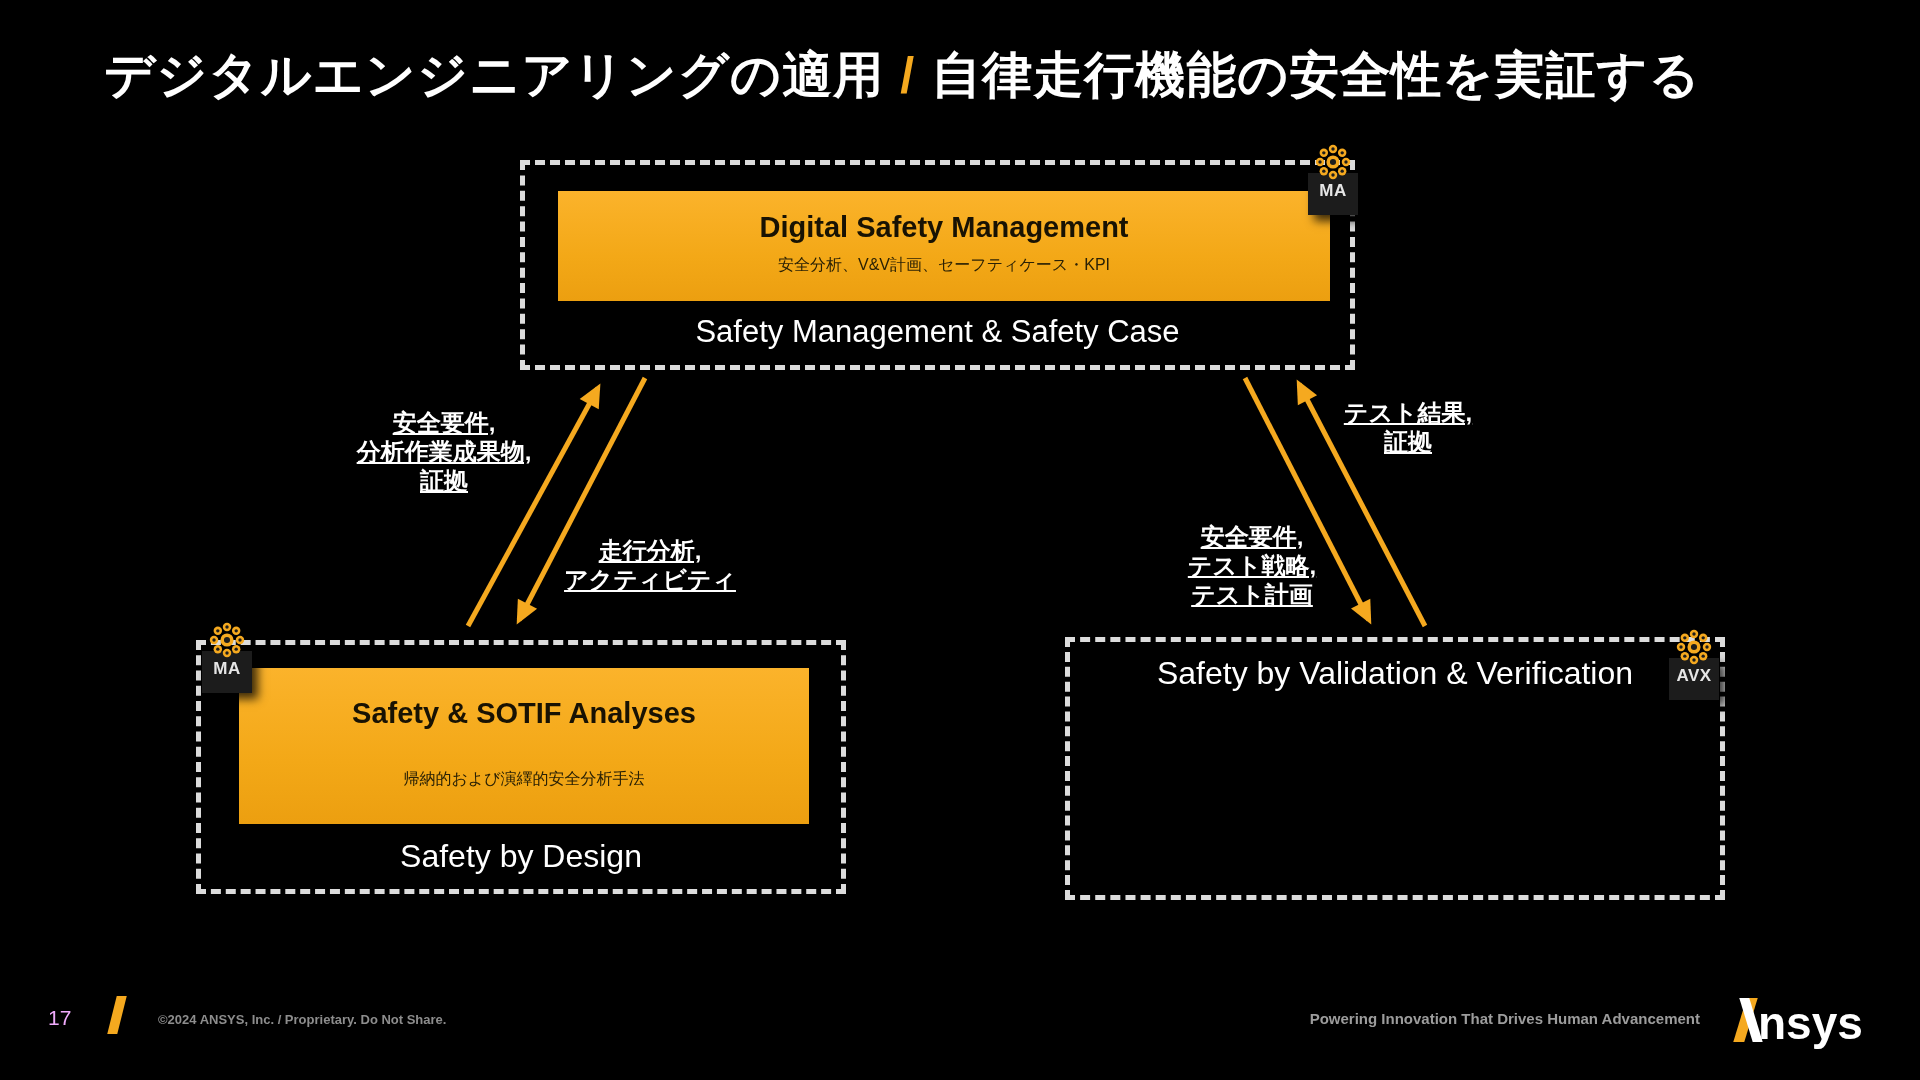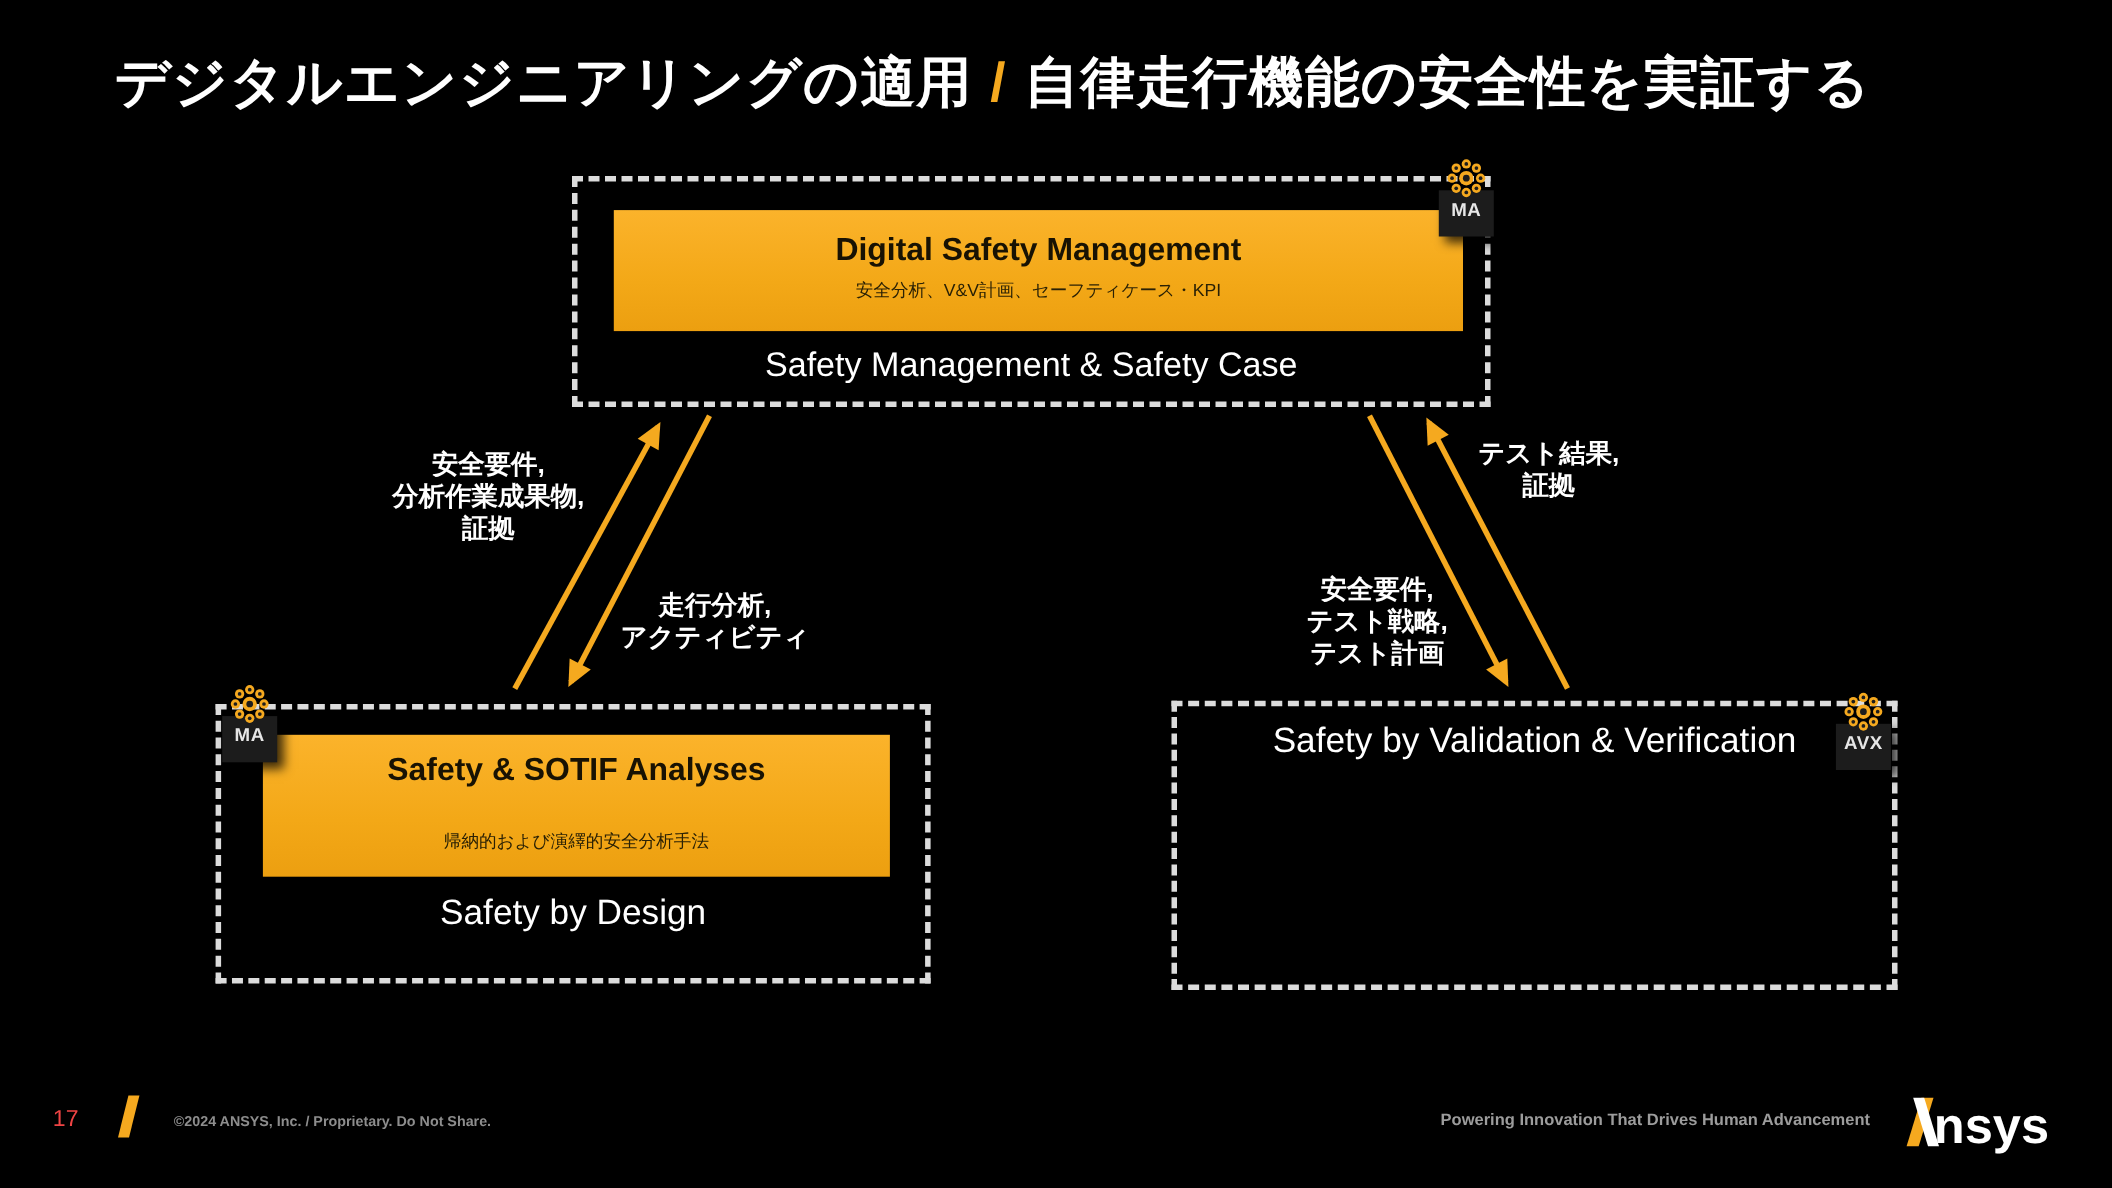--- a/index.html
+++ b/index.html
@@ -21,48 +21,48 @@
          box-shadow:4px 5px 10px rgba(0,0,0,.65);text-align:center;}
   .panel .h{font-size:29px;font-weight:700;color:#181203;}
   .panel .s{font-size:16px;color:#2a2105;margin-top:5px;line-height:32px;}
   .caption{text-align:center;color:#fff;font-size:31px;font-weight:400;}
 
   #node-top{left:520px;top:160px;width:835px;height:210px;}
   #node-top .panel{height:110px;margin:26px 20px 0 33px;}
   #node-top .caption{margin-top:13px;}
 
   #node-left{left:196px;top:640px;width:650px;height:254px;}
-  #node-left .panel{height:129px;margin:23px 32px 0 38px;gap:28px;}
+  #node-left .panel{height:156px;margin:23px 32px 0 38px;gap:28px;}
   #node-left .caption{font-size:32px;margin-top:14px;}
 
   #node-right{left:1065px;top:637px;width:660px;height:263px;}
   #node-right .panel{height:141px;margin:25px 35px 0 37px;}
   #node-right .caption{font-size:32px;margin-top:13px;}
 
   
   .badge{position:absolute;width:60px;height:76px;z-index:3;}
   .badge .sq{position:absolute;left:5px;top:30px;width:50px;height:42px;background:#1c1c1c;
              box-shadow:6px 6px 9px rgba(0,0,0,.75);}
   .badge svg{position:absolute;left:11px;top:0;width:38px;height:38px;z-index:1;}
   .badge .blabel{position:absolute;left:0;right:0;top:38px;text-align:center;z-index:1;
                  font-size:17px;font-weight:700;color:#e6e6e6;letter-spacing:.5px;}
   .badge.pos-top-right{top:-22px;right:-13px;}
   .badge.pos-top-left{top:-24px;left:-4px;}
   #node-right .badge.pos-top-right{top:-14px;right:-4px;}
 
   
   .alabel{position:absolute;color:#fff;font-weight:700;font-size:24px;line-height:29px;
-          text-align:center;}
+          text-align:center;text-decoration:underline;}
   #alabel-left-up{left:330px;top:408px;width:228px;}
   #alabel-left-down{left:545px;top:536px;width:210px;}
   #alabel-right-up{left:1300px;top:398px;width:216px;}
   #alabel-right-down{left:1140px;top:522px;width:224px;}
 
   
-  .page-num{position:absolute;left:48px;top:1006px;font-size:21px;color:#ef4444;}
+  .page-num{position:absolute;left:48px;top:1006px;font-size:21px;color:#f0abfc;}
   .footer-slash{position:absolute;left:112px;top:996px;width:10px;height:38px;
                 background:#F5A91F;transform:skewX(-14deg);}
   .copyright{position:absolute;left:158px;top:1012px;font-size:13px;font-weight:700;color:#8d8d8d;}
   .tagline{position:absolute;right:220px;top:1010px;font-size:15px;font-weight:700;color:#9c9c9c;}
   .logo{position:absolute;left:1740px;top:992px;height:50px;display:flex;align-items:flex-end;}
   .logo .stroke-l{width:11px;height:44px;background:#F5A91F;transform:skewX(-17deg);margin-right:-3px;}
   .logo .stroke-r{width:10px;height:44px;background:#fff;transform:skewX(17deg);margin-left:-2px;}
   .logo .ltext{font-size:46px;font-weight:700;color:#fff;line-height:38px;margin-left:2px;}
 </style>
 </head>

